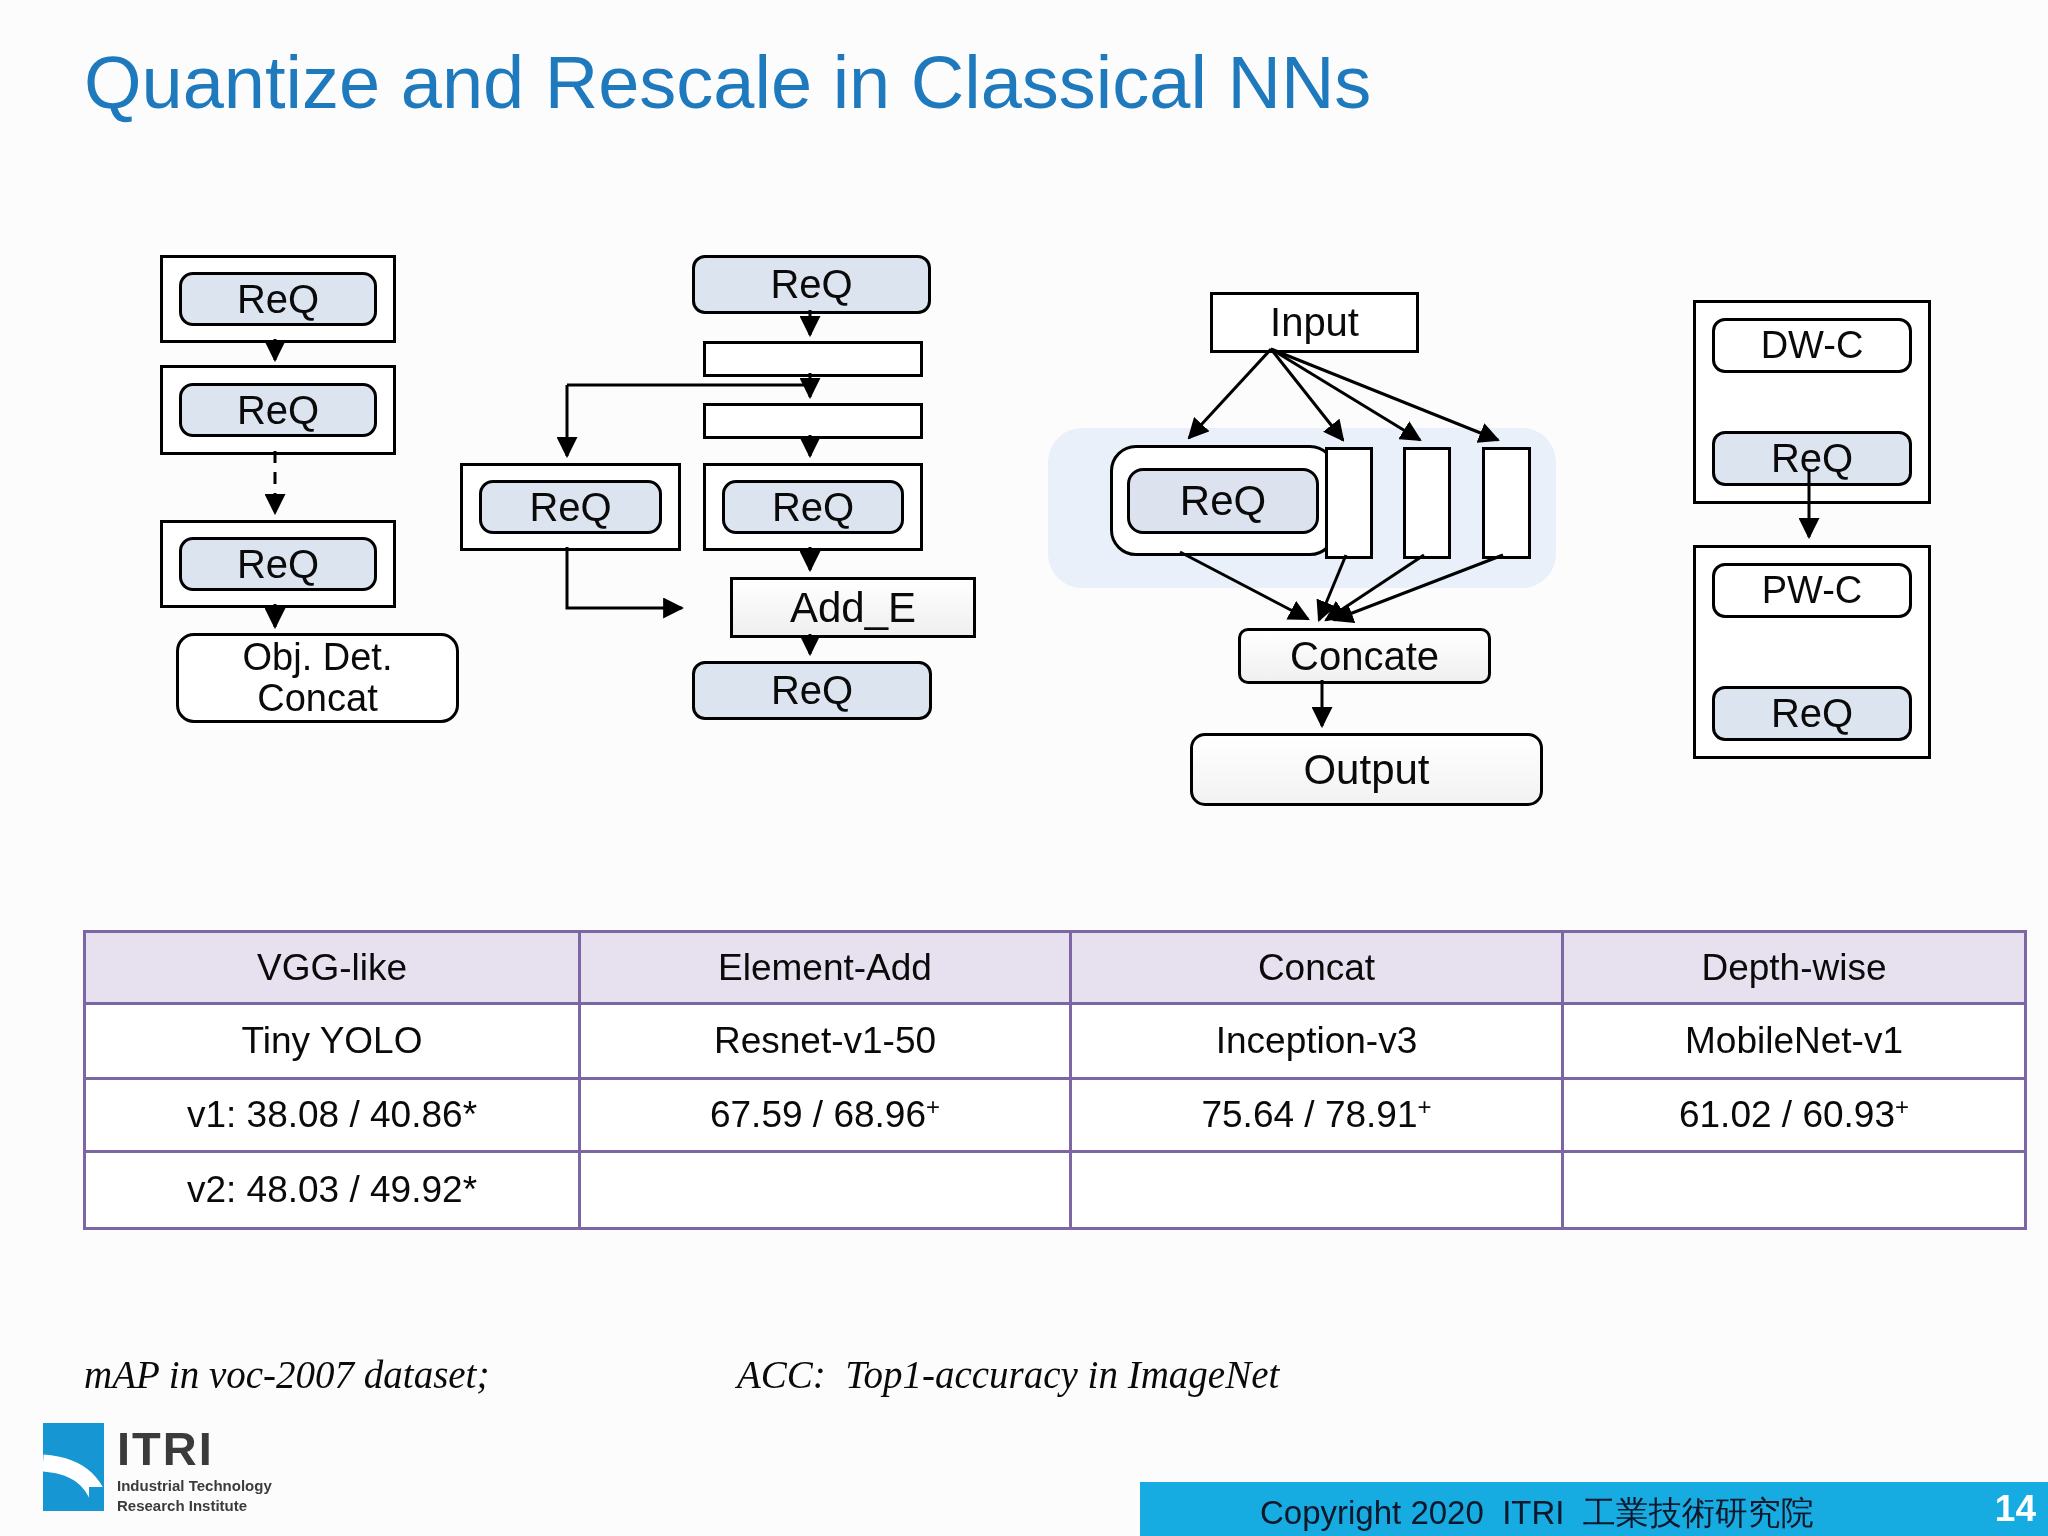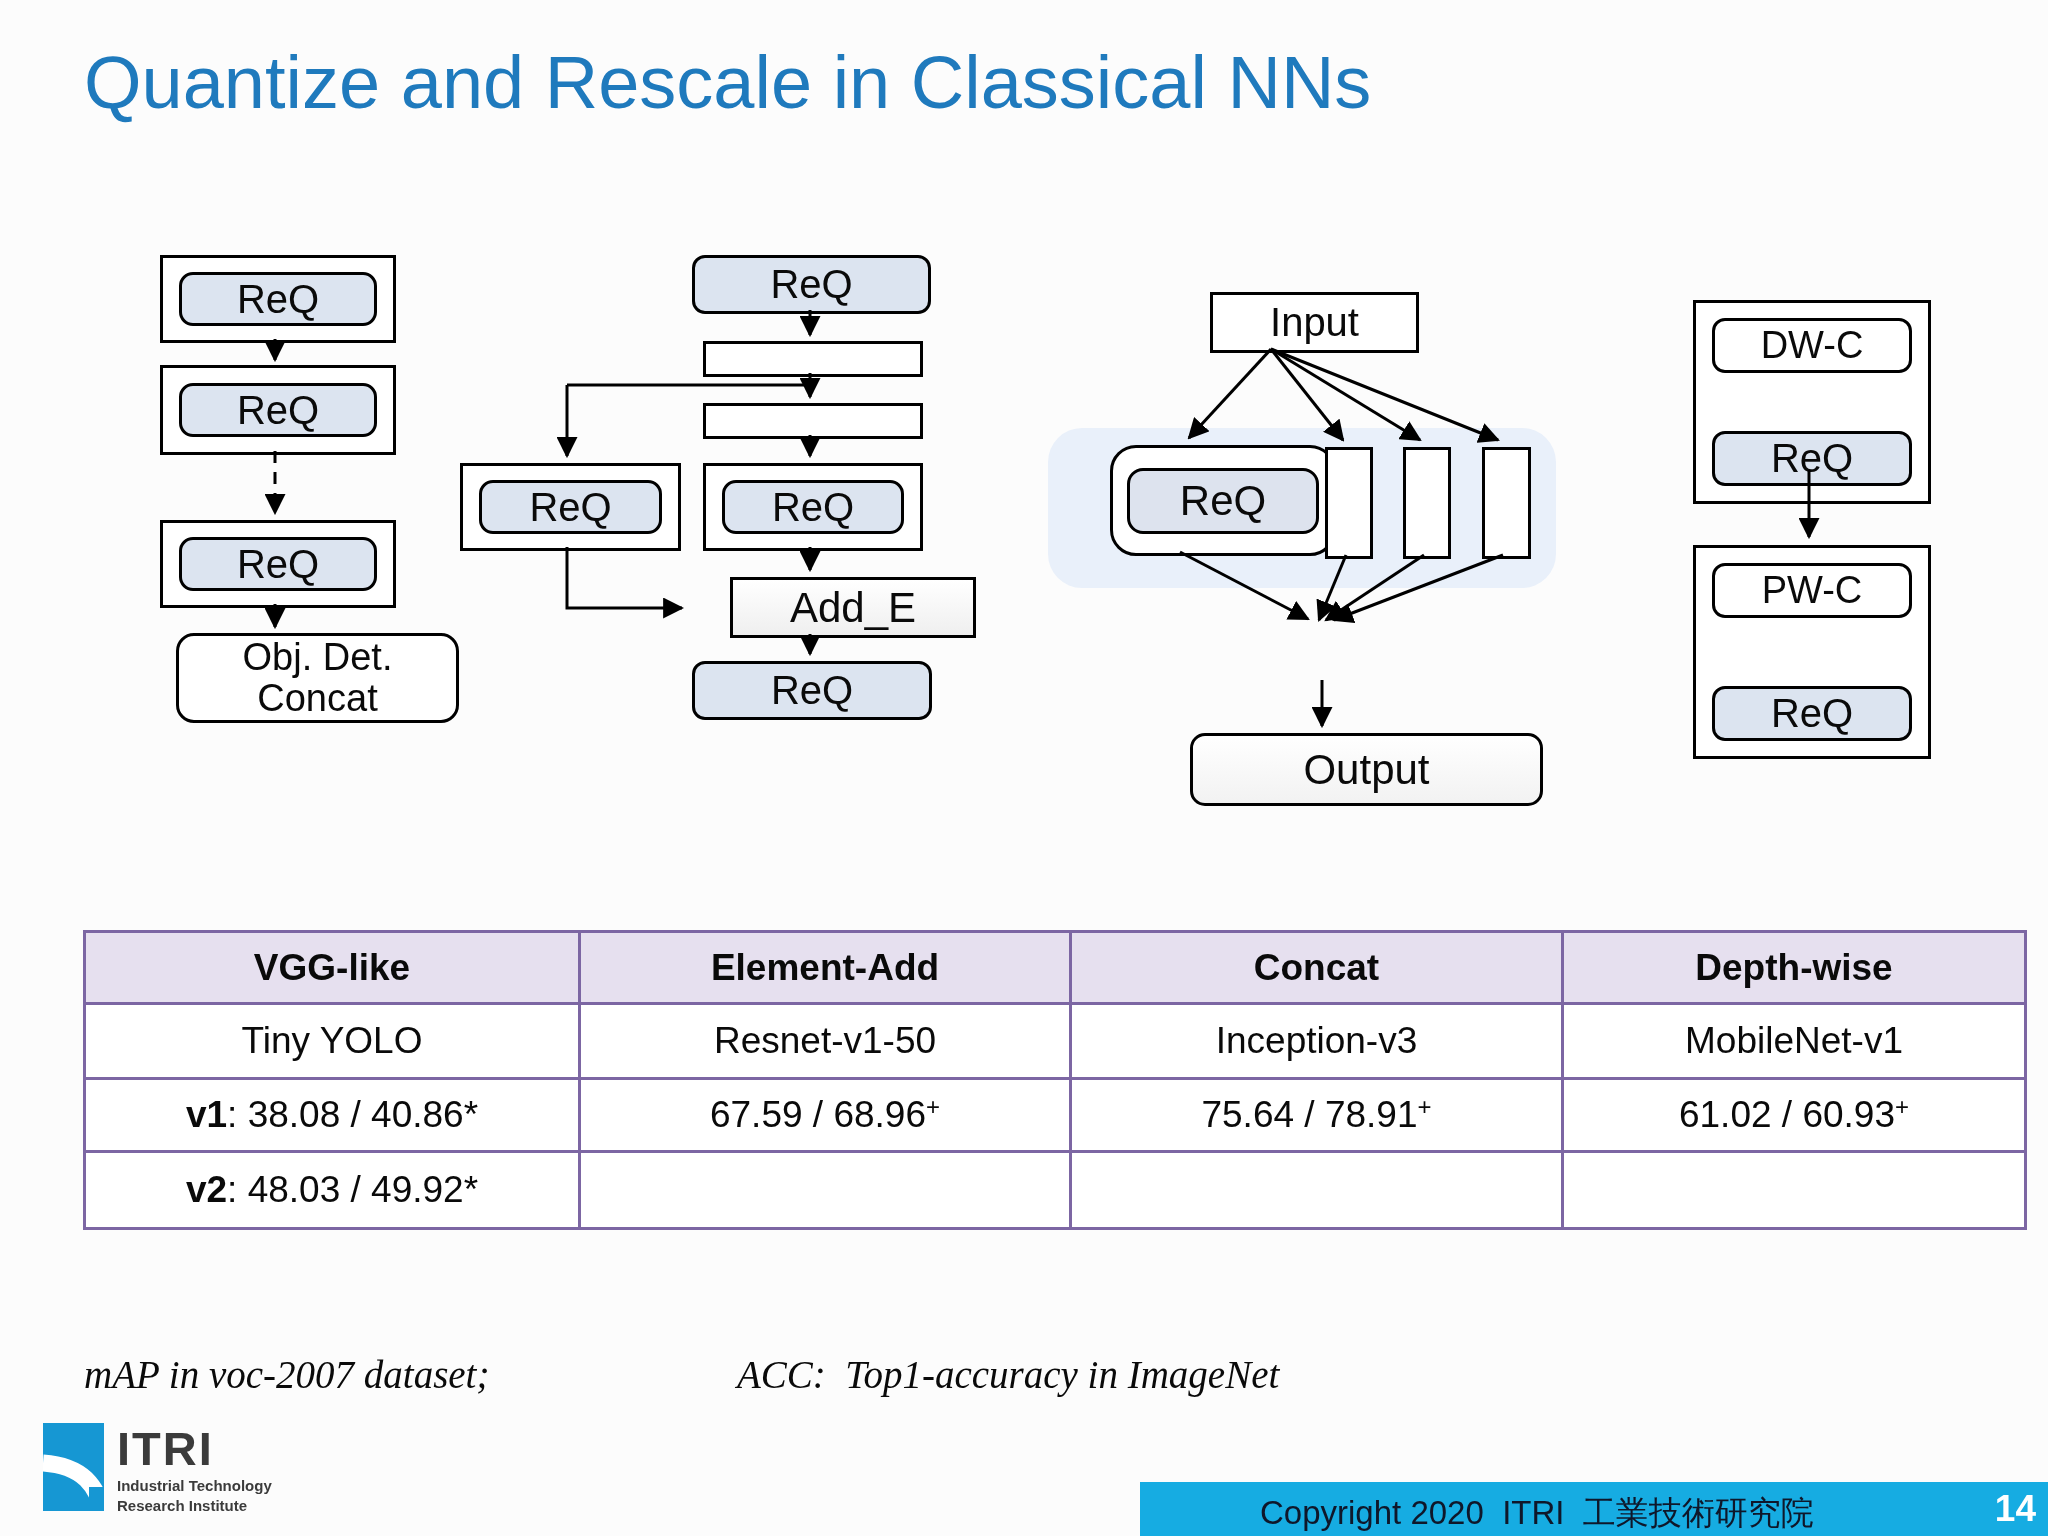--- a/index.html
+++ b/index.html
@@ -25,21 +25,21 @@
   .connectors{position:absolute;left:0;top:0;width:2048px;height:1536px;z-index:5;pointer-events:none;}
   .connectors line,.connectors polyline{stroke:#000;stroke-width:3;fill:none;}
   .dash1{stroke-dasharray:12 9;}
   .dash2{stroke-dasharray:7 7;}
   
   table.results{position:absolute;left:83px;top:930px;width:1941px;z-index:2;
                 border-collapse:collapse;table-layout:fixed;background:#fff;}
   table.results td{border:3px solid #7c66a3;text-align:center;vertical-align:middle;
                    font-size:37px;padding:0;}
   table.results tr.lav td{background:#e6e0ef;}
-  .b{font-weight:bold;}
+  .b{font-weight:normal;}
   .prewrap{white-space:pre-wrap;}
   .sup{font-size:24px;position:relative;top:-12px;}
   
   .footnote{position:absolute;top:1352px;font-family:"Liberation Serif",serif;
             font-style:italic;font-size:39px;color:#0a0a0a;white-space:pre-wrap;}
   
   .footerbar{position:absolute;left:1140px;top:1482px;width:908px;height:54px;
              background:#16ace2;z-index:3;}
   .copyright{position:absolute;left:120px;top:9px;font-size:33px;color:#0f172a;white-space:pre-wrap;}
   .pagenum{position:absolute;right:12px;top:6px;font-size:37px;font-weight:bold;color:#ffffff;}
@@ -85,20 +85,22 @@
   <div class="req abs" style="left:692px;top:661px;width:234px;height:53px;border-radius:13px">ReQ</div>
 
   <div class="labelbox" style="left:1170px;top:292px;width:203px;height:55px">Input</div>
   <div class="band" style="left:1048px;top:428px;width:508px;height:160px"></div>
   <div class="labelbox" style="left:1070px;top:445px;width:220px;height:105px;border-radius:26px">
     <div class="req" style="width:186px;height:60px;border-radius:16px;font-size:42px;background:#dde3ee">ReQ</div>
   </div>
   <div class="plainbox" style="left:1325px;top:447px;width:42px;height:106px"></div>
   <div class="plainbox" style="left:1403px;top:447px;width:42px;height:106px"></div>
   <div class="plainbox" style="left:1482px;top:447px;width:43px;height:106px"></div>
+  <div class="labelbox" style="left:1198px;top:628px;width:247px;height:50px;border-radius:10px;
+       background:linear-gradient(#ffffff,#f0f0f0);">Concate</div>
   <div class="labelbox" style="left:1150px;top:733px;width:347px;height:67px;border-radius:15px;font-size:42px;
        background:linear-gradient(#ffffff,#f2f2f2);">Output</div>
 
   <div class="outer col" style="left:1693px;top:300px;width:232px;height:168px">
     <div class="wpill" style="width:194px;height:49px">DW-C</div>
     <div class="req" style="width:194px;height:49px;border-radius:13px">ReQ</div>
   </div>
   <div class="outer col" style="left:1693px;top:545px;width:232px;height:178px">
     <div class="wpill" style="width:194px;height:49px">PW-C</div>
     <div class="req" style="width:194px;height:49px;border-radius:13px">ReQ</div>

